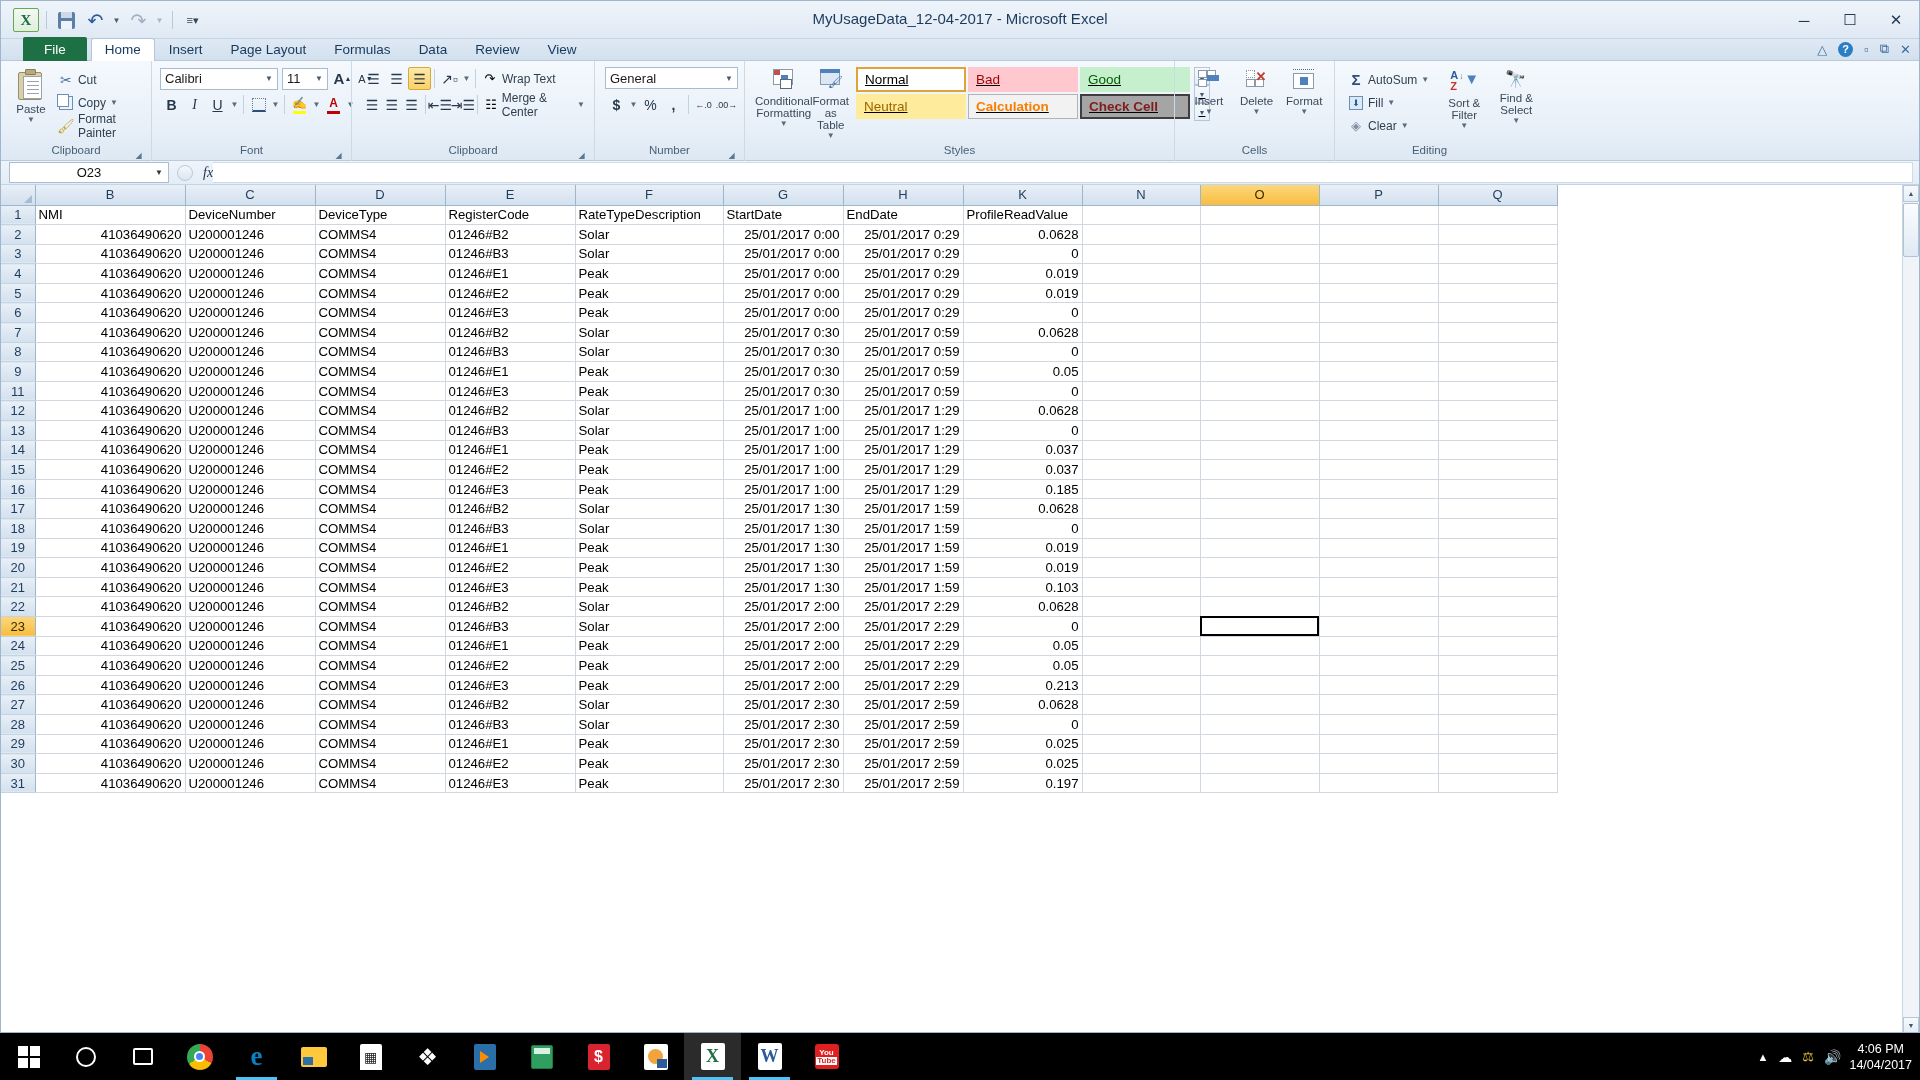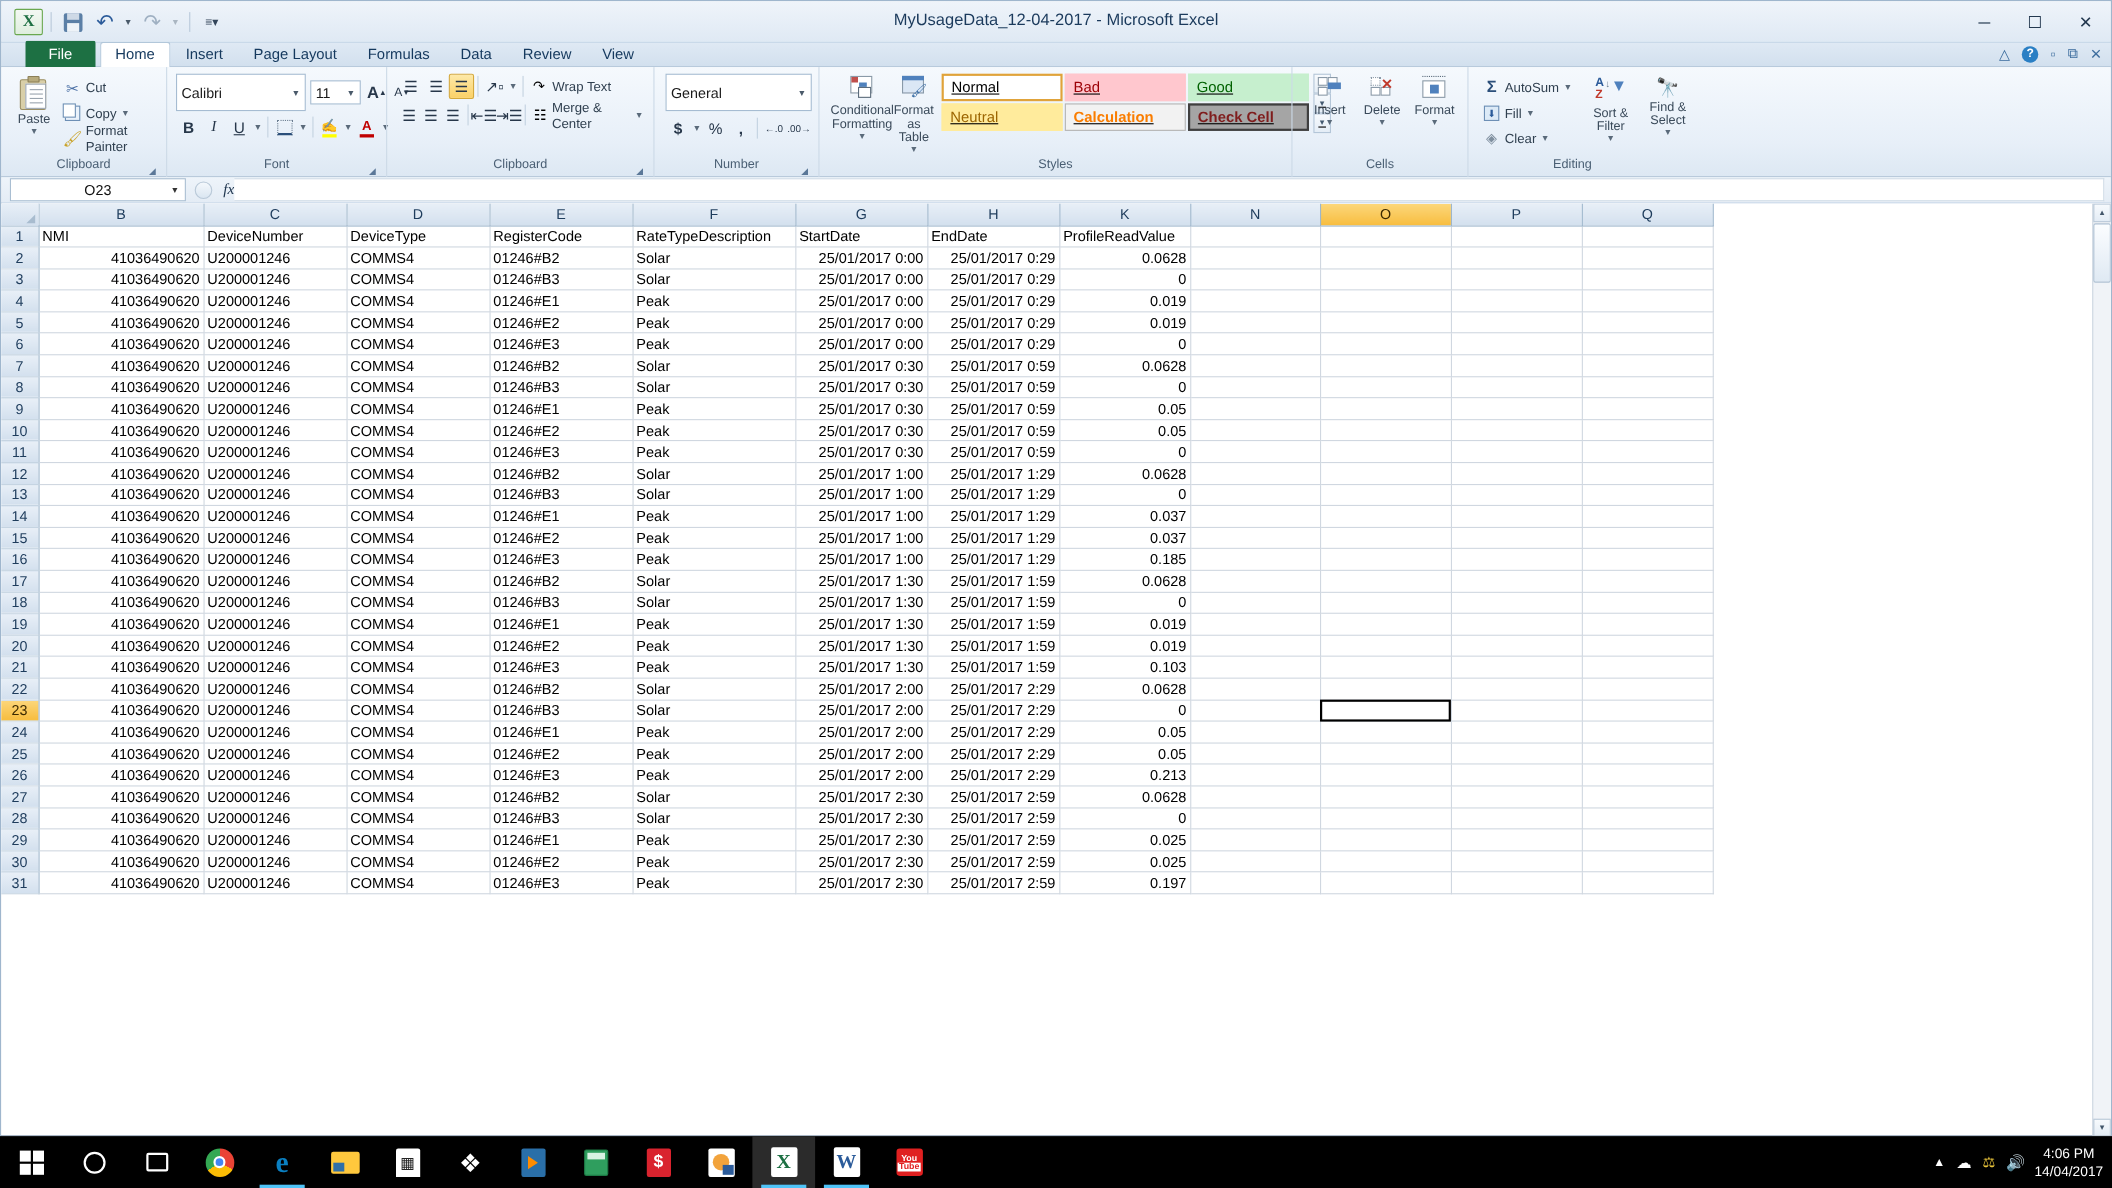--- a/index.html
+++ b/index.html
@@ -101,21 +101,21 @@
   .clip-paper{position:absolute;left:7px;top:7px;width:19px;height:23px;background:#fff;border:1px solid #9aa4ae;}
   .clip-paper:before{content:"";position:absolute;left:3px;top:4px;width:12px;height:1px;background:#9aa4ae;box-shadow:0 4px 0 #9aa4ae,0 8px 0 #9aa4ae,0 12px 0 #9aa4ae;}
   .clip-top{position:absolute;left:9px;top:0;width:11px;height:6px;background:#b7aa7c;border:1px solid #8b7f57;border-radius:1px;}
   .scissors{color:#4a6fa5;font-size:14px;}
   .copy-ico{width:14px;height:14px;border:1px solid #6d8fb5;background:#eaf2fb;position:relative;}
   .copy-ico:before{content:"";position:absolute;left:-3px;top:-3px;width:10px;height:11px;border:1px solid #6d8fb5;background:#fff;}
   .brush{color:#c9a227;font-size:14px;}
   
   .fontbox{
     width:118px;height:22px;border:1px solid #a6bcd2;background:#fff;
-    display:flex;align-items:center;padding:16px 4px;font-size:13px;color:#1a1a1a;
+    display:flex;align-items:center;padding:4px 4px;font-size:13px;color:#1a1a1a;
   }
   .sizebox{
     width:46px;height:22px;border:1px solid #a6bcd2;background:#fff;
     display:flex;align-items:center;padding:0 4px;font-size:13px;color:#1a1a1a;margin-left:4px;
   }
   .combo-caret{margin-left:auto;font-size:8px;color:#4a5a6a;}
   .fbtn{
     width:23px;height:23px;display:flex;align-items:center;justify-content:center;
     cursor:pointer;border-radius:2px;font-size:14px;color:#27374a;
   }
@@ -726,35 +726,20 @@
             <td class="txt">Peak</td>
             <td class="num">25/01/2017 0:30</td>
             <td class="num">25/01/2017 0:59</td>
             <td class="num">0.05</td>
             <td class="txt blank"></td>
             <td class="txt blank"></td>
             <td class="txt blank"></td>
             <td class="txt blank"></td>
           </tr>
           <tr>
-            <th class="rowh">10</th>
-            <td class="num">41036490620</td>
-            <td class="txt">U200001246</td>
-            <td class="txt">COMMS4</td>
-            <td class="txt">01246#E2</td>
-            <td class="txt">Peak</td>
-            <td class="num">25/01/2017 0:30</td>
-            <td class="num">25/01/2017 0:59</td>
-            <td class="num">0.05</td>
-            <td class="txt blank"></td>
-            <td class="txt blank"></td>
-            <td class="txt blank"></td>
-            <td class="txt blank"></td>
-          </tr>
-          <tr>
             <th class="rowh">11</th>
             <td class="num">41036490620</td>
             <td class="txt">U200001246</td>
             <td class="txt">COMMS4</td>
             <td class="txt">01246#E3</td>
             <td class="txt">Peak</td>
             <td class="num">25/01/2017 0:30</td>
             <td class="num">25/01/2017 0:59</td>
             <td class="num">0</td>
             <td class="txt blank"></td>

